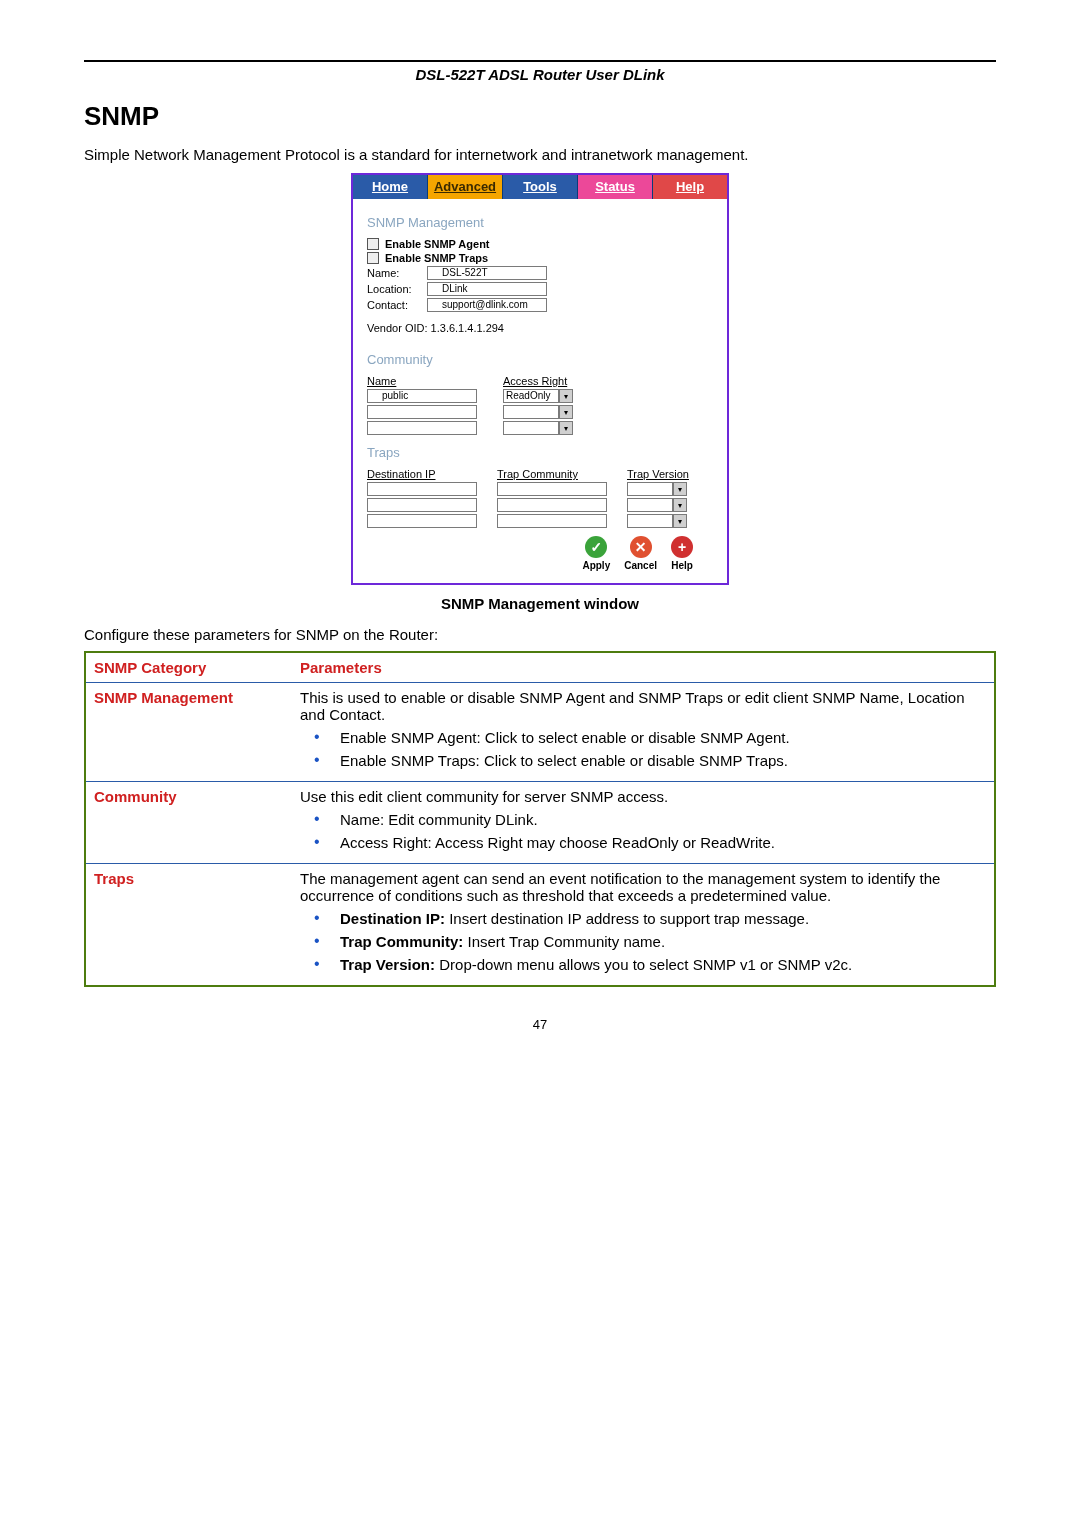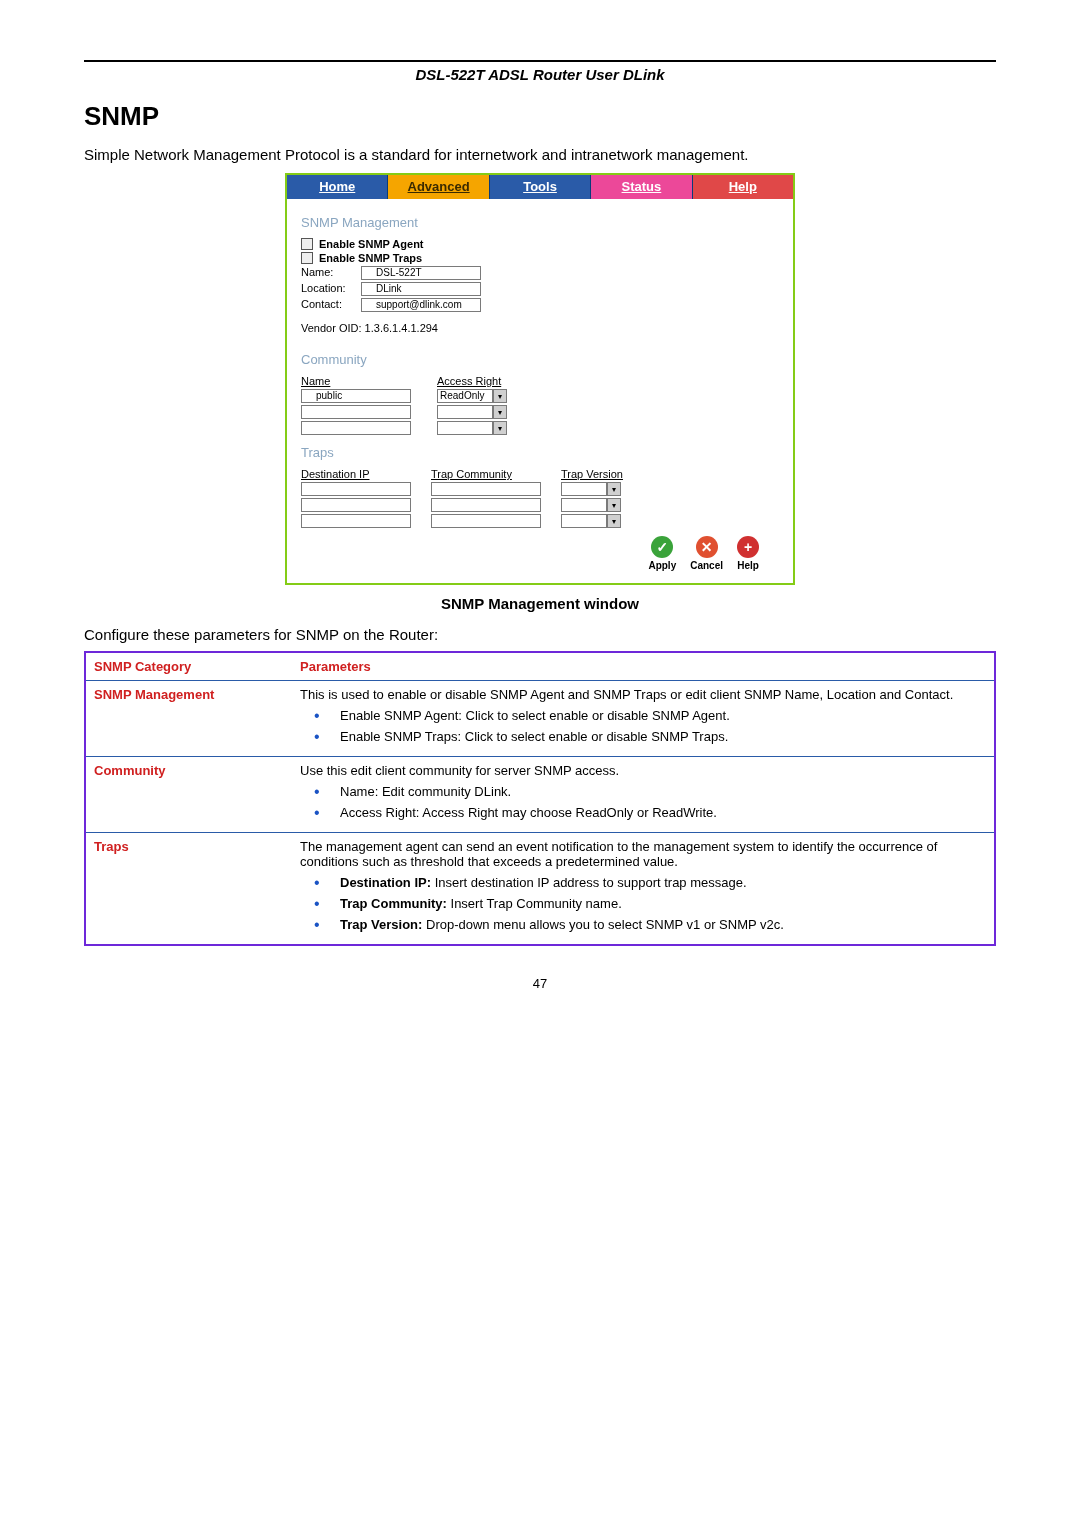--- a/index.html
+++ b/index.html
@@ -31,22 +31,22 @@
   .intro {
     font-size: 15px;
     margin-bottom: 10px;
   }
   .screenshot-wrap {
     display: flex;
     justify-content: center;
     margin: 6px 0 10px;
   }
   .screenshot {
-    width: 510px;
-    border: 2px solid #84cc16;
+    width: 378px;
+    border: 2px solid #6d28d9;
     background: #fff;
     box-sizing: border-box;
   }
   .tabs {
     display: flex;
     height: 24px;
   }
   .tab {
     flex: 1;
     text-align: center;
@@ -67,21 +67,21 @@
   .panel {
     padding: 10px 14px 8px;
     font-size: 11px;
   }
   .panel-section {
     color: #8aa6c0;
     font-size: 13px;
     margin: 6px 0 8px;
     font-family: Arial, sans-serif;
   }
-  .panel-row { display: flex; align-items: flex-start; margin: 2px 0; }
+  .panel-row { display: flex; align-items: center; margin: 2px 0; }
   .panel-lbl { width: 60px; font-size: 11px; }
   .panel-in {
     border: 1px solid #7a7a7a;
     background: #fff;
     height: 14px;
     font-size: 10px;
     padding: 0 14px;
     box-sizing: border-box;
   }
   .chk {
@@ -125,22 +125,22 @@
   .caption {
     text-align: center;
     font-weight: bold;
     font-size: 15px;
     margin: 6px 0 14px;
   }
   .configure { margin-bottom: 8px; }
   table.params {
     width: 100%;
     border-collapse: collapse;
-    border: 2px solid #6d28d9;
-    font-size: 13px;
+    border: 2px solid #4d7c0f;
+    font-size: 15px;
   }
   table.params td {
     border-top: 1px solid #2a5ba8;
     padding: 6px 8px;
     vertical-align: top;
   }
   table.params tr:first-child td { border-top: none; }
   .cat {
     color: #d02020;
     font-weight: bold;

